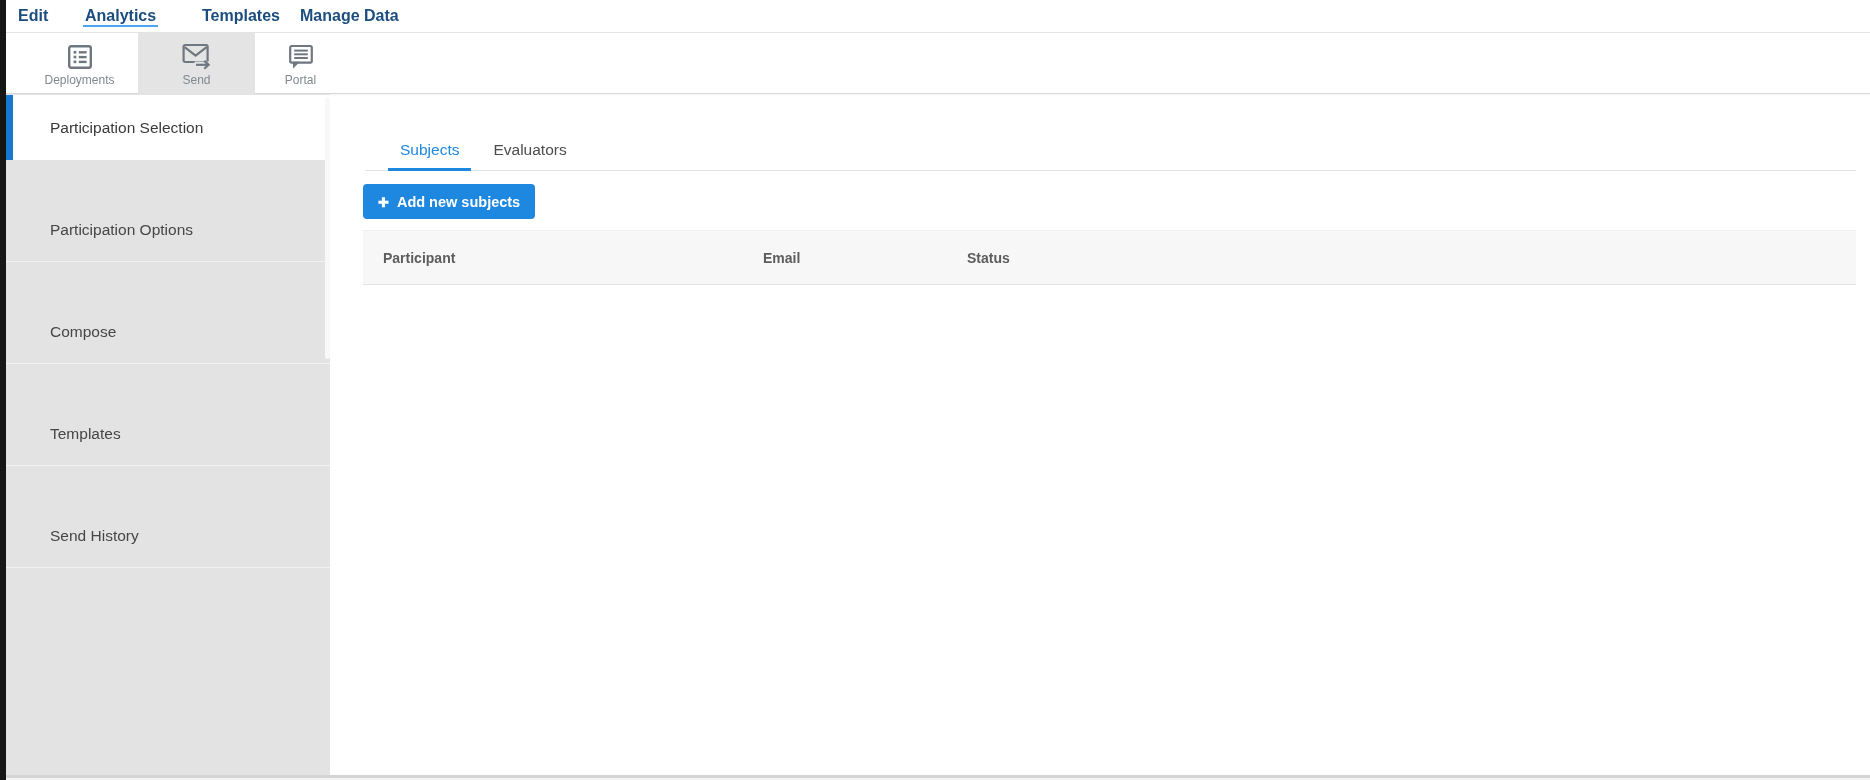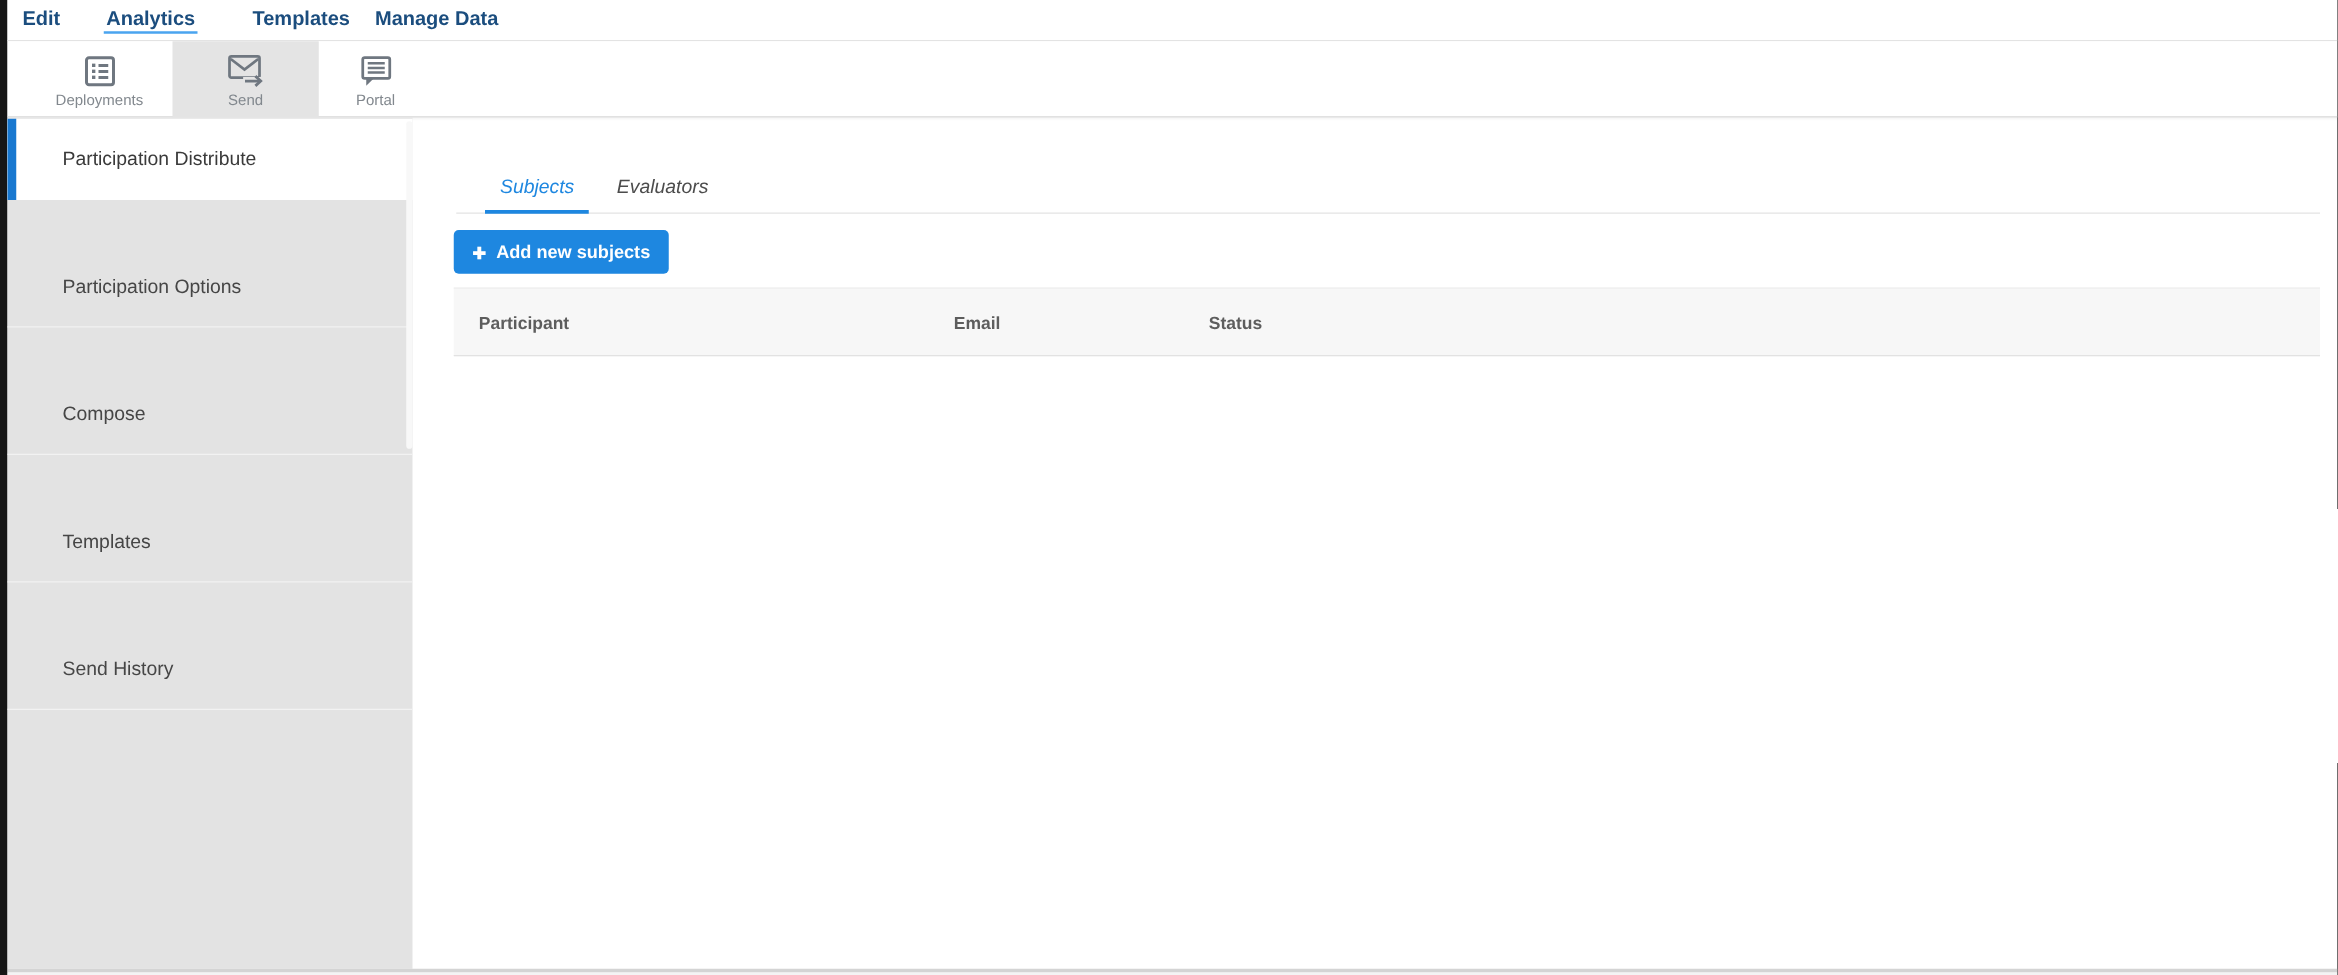--- a/index.html
+++ b/index.html
@@ -37,21 +37,21 @@
   
   .sidebar { position:absolute; left:6px; top:94px; width:324px; height:681px; background:#e3e3e3; }
   .side-item { position:relative; height:65px; line-height:65px; font-size:15.5px; color:#464646; padding-left:44px; cursor:pointer; }
   .side-item.active { margin-top:1px; background:#ffffff; color:#3a3a3a; }
   .side-item.active::before { content:""; position:absolute; left:0; top:0; bottom:0; width:7px; background:#1878d0; }
   .side-item:not(.active) { border-bottom:1px solid #f2f2f2;margin-top:37px; }
   .side-scroll-thumb { position:absolute; left:319px; top:3px; width:5px; height:262px; background:#f8f8f8; border-radius:2.5px; }
 
   
   .tabs { position:absolute; left:388px; top:132px; display:flex; gap:10px; z-index:2; }
-  .tab { padding:0 12px; line-height:36px; font-size:15.5px; color:#4c4c4c; border-bottom:3px solid transparent; cursor:pointer;font-style:italic; }
+  .tab { padding:0 12px; line-height:36px; font-size:15.5px; color:#4c4c4c; border-bottom:3px solid transparent; cursor:pointer; }
   .tab.active { color:#1e87e0; border-bottom-color:#1e87e0; }
   .tab-rule { position:absolute; left:365px; top:170px; width:1491px; height:1px; background:#e3e3e3; z-index:1; }
 
   .add-btn { position:absolute; left:363px; top:184px; height:35px; display:inline-flex; align-items:center; gap:8px; padding:0 15px; background:#1e87e0; border:none; border-radius:4px; color:#fff; font-family:"Liberation Sans", sans-serif; font-size:14.5px; font-weight:bold; cursor:pointer; }
   .add-btn .plus { font-size:13px; line-height:1; position:relative; top:0.5px; }
 
   .table-header { position:absolute; left:363px; top:230px; width:1493px; height:55px; background:#f7f7f7; border-top:1px solid #eeeeee; border-bottom:1px solid #e2e2e2; display:grid; grid-template-columns:400px 204px 618px 1fr; align-items:center; font-size:14px; font-weight:bold; color:#5d5d5d; }
   .table-header .col:first-child { padding-left:20px; }
   .table-body { position:absolute; left:363px; top:286px; width:1493px; }
 </style>
@@ -108,21 +108,21 @@
           <line x1="6.2" y1="14" x2="19.8" y2="14" stroke="#6f7780" stroke-width="2"></line>
           <polygon points="5,17.8 5,24.6 12,17.8" fill="#6f7780"></polygon>
         </svg>
       </span>
       <span class="tool-label">Portal</span>
     </div>
 
   </div>
 
   <div class="sidebar">
-    <div class="side-item active">Participation Distribute</div>
+    <div class="side-item active">Participation Selection</div>
     <div class="side-item">Participation Options</div>
     <div class="side-item">Compose</div>
     <div class="side-item">Templates</div>
     <div class="side-item">Send History</div>
     <div class="side-scroll-thumb"></div>
   </div>
 
   <div class="tab-rule"></div>
   <div class="tabs">
     <div class="tab active">Subjects</div>

